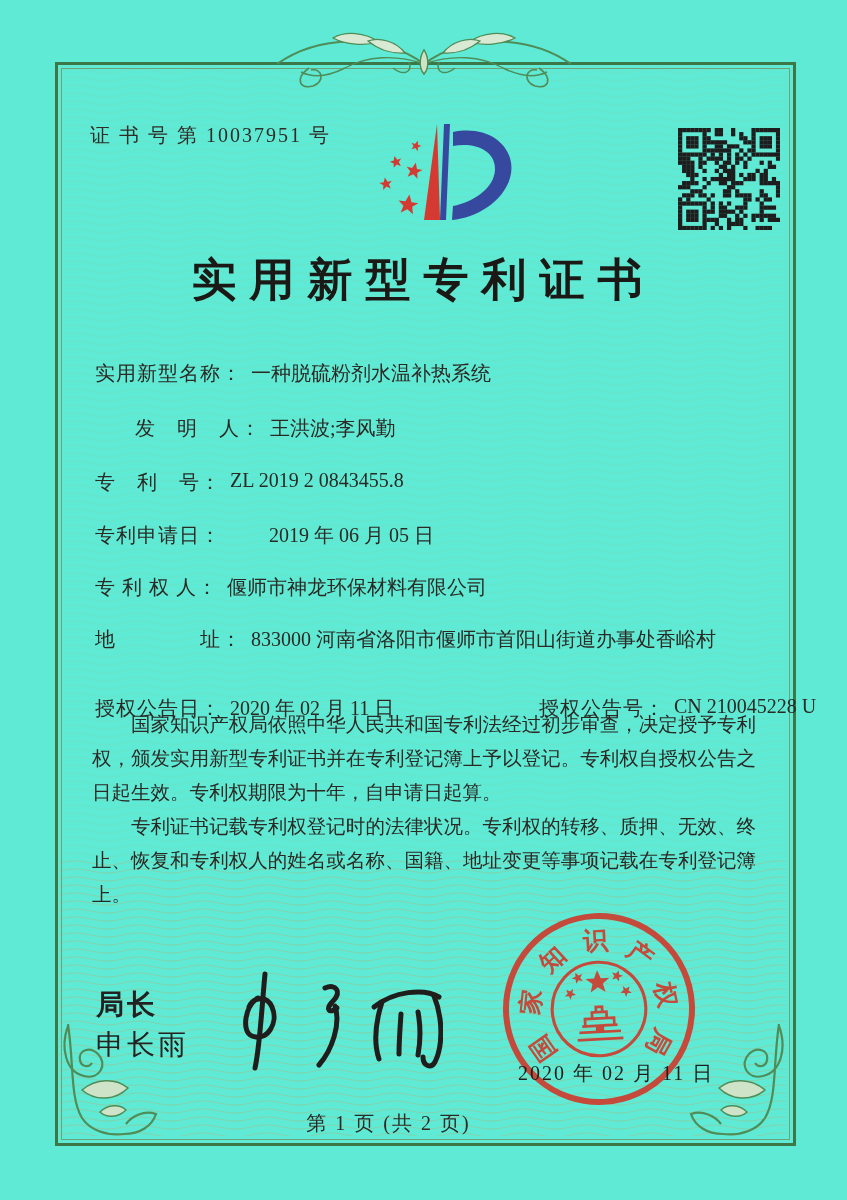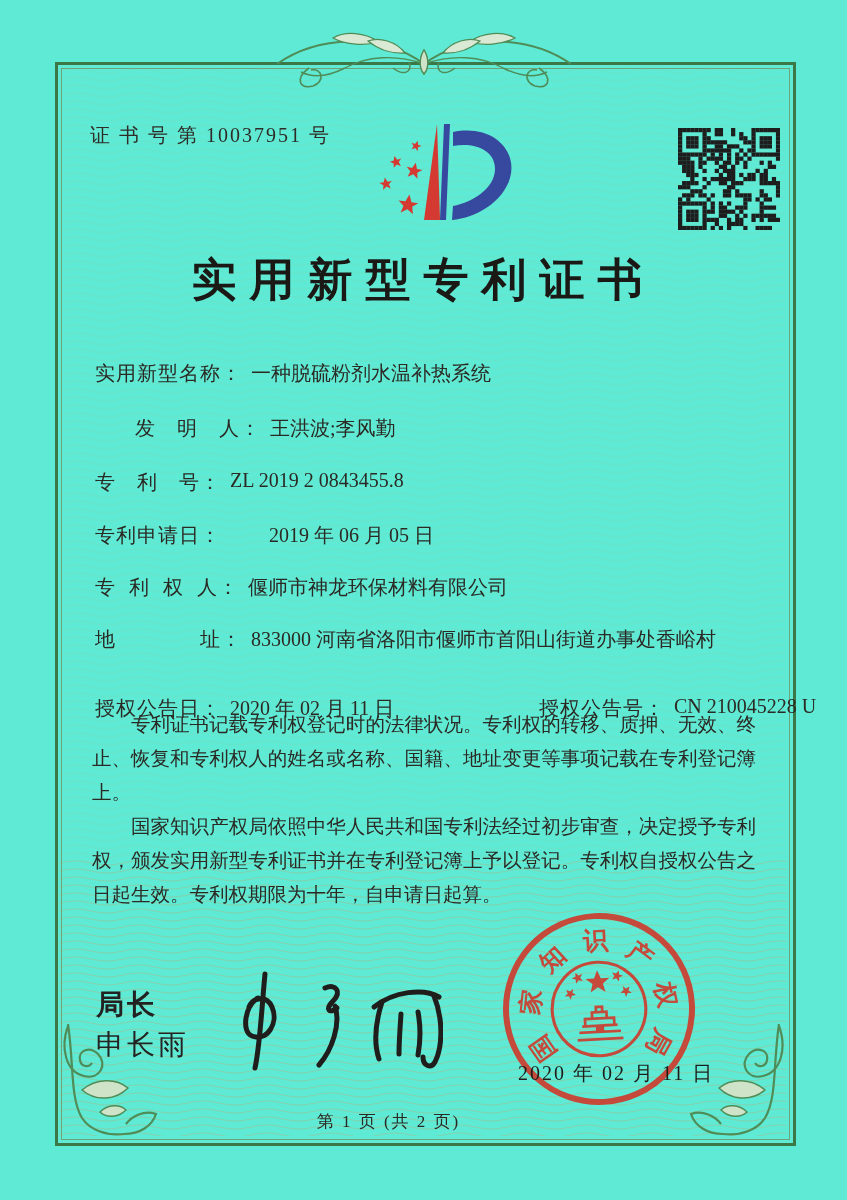--- a/index.html
+++ b/index.html
@@ -23,42 +23,42 @@
   .logo{position:absolute;left:352px;top:116px;width:168px;height:116px;}
   .qr{position:absolute;left:678px;top:128px;width:102px;height:102px;}
 
   .title{position:absolute;left:0;right:0;top:250px;text-align:center;
          font-size:45px;font-weight:bold;letter-spacing:13px;color:#1b1916;}
 
   
   .field{position:absolute;left:95px;display:flex;gap:9px;font-size:20px;color:#2b2924;white-space:nowrap;}
   .f0{top:360px;} .f1{top:415px;margin-left:40px;} .f2{top:469px;} .f3{top:522px;gap:48px;}
   .f4{top:574px;} .f5{top:626px;} .f6{top:678px;margin-top:17px;}
-  .field .lbl{letter-spacing:1px;font-family:Liberation Mono, monospace;}
+  .field .lbl{letter-spacing:1px;}
   .pair2{position:absolute;left:444px;top:0;display:flex;gap:9px;}
 
   
   .body-text{position:absolute;left:92px;top:708px;width:664px;
              font-size:19.5px;line-height:34px;color:#2b2924;text-align:justify;}
   .body-text p{margin:0;text-indent:2em;}
 
   
   .director{position:absolute;left:96px;top:986px;font-size:28px;color:#222;letter-spacing:3px;font-weight:bold;}
   .director-name{position:absolute;left:96px;top:1026px;font-size:28px;color:#222;letter-spacing:3px;}
   .signature{position:absolute;left:228px;top:962px;width:215px;height:110px;}
 
   .seal{position:absolute;left:503px;top:913px;width:180px;height:180px;
         border:6px solid #d0392b;border-radius:50%;opacity:.9;transform:rotate(-3deg);}
   .seal-char{position:absolute;left:50%;top:50%;width:28px;height:28px;margin:-14px 0 0 -14px;
              text-align:center;line-height:28px;font-size:25px;font-weight:bold;color:#d0392b;
              transform:rotate(var(--a)) translateY(-68px);}
   .emblem{position:absolute;left:50%;top:50%;width:104px;height:104px;margin:-52px 0 0 -52px;}
   .seal-date{position:absolute;left:518px;top:1060px;font-size:20px;color:#1f1d1a;letter-spacing:2px;z-index:5;}
 
-  .page-info{position:absolute;left:0;right:70px;top:1110px;text-align:center;font-size:17px;color:#2b2924;letter-spacing:2px;}
+  .page-info{position:absolute;left:0;right:70px;top:1110px;text-align:center;font-size:20px;color:#2b2924;letter-spacing:2px;}
   .back-note{position:absolute;left:0;right:0;top:1162px;text-align:center;font-size:16.5px;color:#33312c;letter-spacing:3px;}
 </style>
 </head>
 <body>
 
 <div class="page">
 
   <svg class="waves" aria-hidden="true">
     <defs>
       <pattern id="wv" width="64" height="8" patternUnits="userSpaceOnUse">
@@ -471,22 +471,22 @@
   <div class="field f6">
     <span class="lbl">授权公告日：</span>
     <span class="val">2020 年 02 月 11 日</span>
     <span class="pair2">
       <span class="lbl">授权公告号：</span>
       <span class="val">CN 210045228 U</span>
     </span>
   </div>
 
   <div class="body-text">
+    <p>国家知识产权局依照中华人民共和国专利法经过初步审查，决定授予专利权，颁发实用新型专利证书并在专利登记簿上予以登记。专利权自授权公告之日起生效。专利权期限为十年，自申请日起算。</p>
     <p>专利证书记载专利权登记时的法律状况。专利权的转移、质押、无效、终止、恢复和专利权人的姓名或名称、国籍、地址变更等事项记载在专利登记簿上。</p>
-    <p>国家知识产权局依照中华人民共和国专利法经过初步审查，决定授予专利权，颁发实用新型专利证书并在专利登记簿上予以登记。专利权自授权公告之日起生效。专利权期限为十年，自申请日起算。</p>
   </div>
 
   <div class="director">局长</div>
   <div class="director-name">申长雨</div>
 
   <svg class="signature" viewBox="0 0 215 110" aria-hidden="true">
     <g stroke="#1f1e1c" stroke-width="5" fill="none" stroke-linecap="round">
       <path d="M30,36 C17,43 13,70 24,74 C39,80 51,61 44,45 C39,33 25,35 21,45"></path>
       <path d="M37,12 C34,42 32,84 27,106"></path>
       <path d="M97,26 C108,21 114,30 105,39 C96,48 102,52 109,46"></path>

